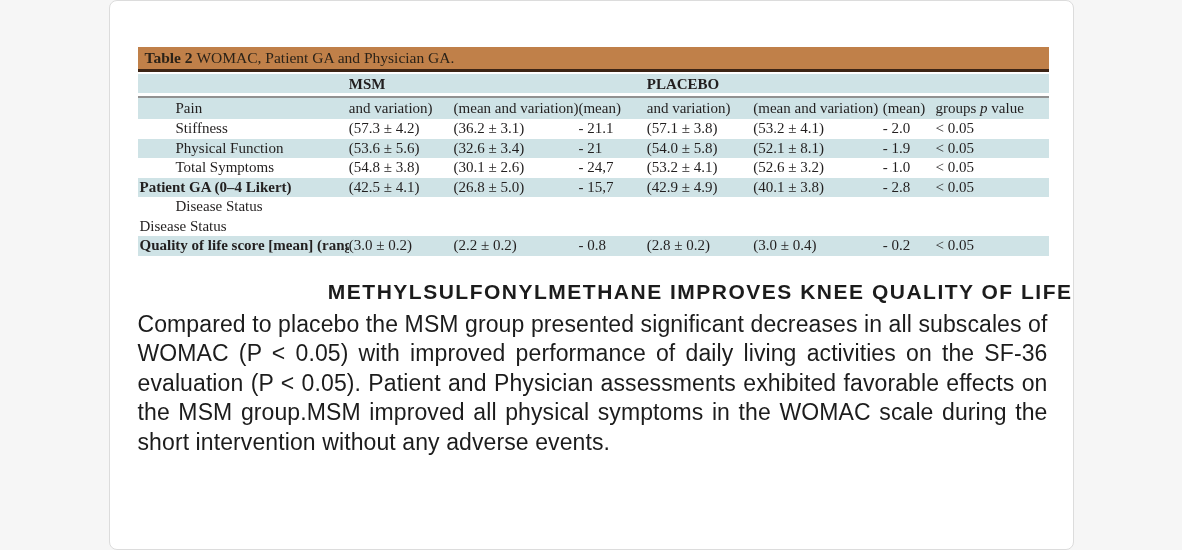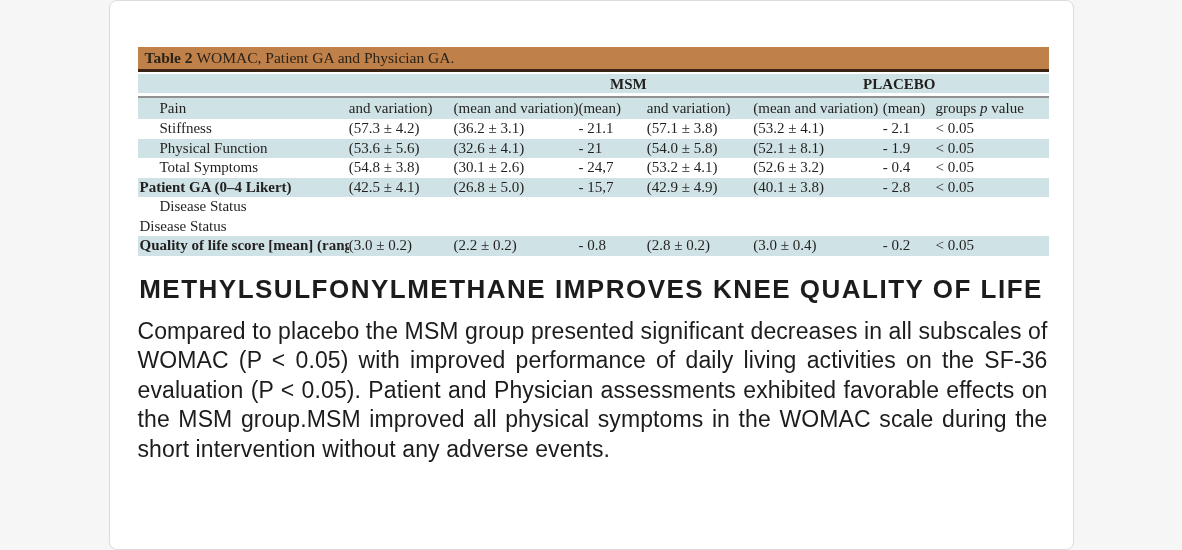--- a/index.html
+++ b/index.html
@@ -17,41 +17,41 @@
     font-size:15.5px;color:#2b2218;white-space:nowrap;
   }
   .title-bar .tt-bold{font-weight:bold;}
   .title-bar .tt-rest{margin-left:0.25em;}
   table.data-table{
     width:100%;border-collapse:collapse;table-layout:fixed;
     margin-top:2px;font-size:15px;
   }
   td{padding:0;overflow:hidden;white-space:nowrap;vertical-align:top;}
   thead td{
-    height:22px;line-height:20px;text-align:right;font-weight:bold;
+    height:22px;line-height:20px;text-align:left;font-weight:bold;
     background:linear-gradient(to bottom,#cfe3e6 0,#cfe3e6 calc(100% - 3px),#ffffff calc(100% - 3px));
     border-bottom:2px solid #919191;
   }
   .r-blue td{background:#cfe3e6;}
   .r-white td{background:#ffffff;}
   tbody td{line-height:19.5px;}
   tbody tr.hrow td{line-height:21px;}
   td.c-label{padding-left:2px;}
   td.bold{font-weight:bold;}
-  td.indent{padding-left:22px;}
+  td.indent{padding-left:38px;}
   .clipbox{height:13px;overflow:hidden;line-height:17px;}
   
   .headline{
-    margin-top:18px;text-align:center;
+    margin-top:24px;text-align:right;
     font-family:"Liberation Sans","DejaVu Sans",sans-serif;
-    font-weight:bold;font-size:26px;letter-spacing:1.5px;color:#1c1c1c;
+    font-weight:bold;font-size:21px;letter-spacing:1.5px;color:#1c1c1c;
     white-space:nowrap;
   }
   .body-text{
-    margin:12px 25px 0 28px;
+    margin:6px 25px 0 28px;
     font-family:"Liberation Sans","DejaVu Sans",sans-serif;
     font-size:23px;line-height:29.5px;letter-spacing:0.1px;
     text-align:justify;color:#1c1c1c;
   }
 </style>
 </head>
 <body>
 
 <div class="canvas">
 
@@ -90,41 +90,41 @@
             <td>(mean)</td>
             <td>groups <i>p</i> value</td>
           </tr>
           <tr class="r-white">
             <td class="c-label indent">Stiffness</td>
             <td>(57.3 ± 4.2)</td>
             <td>(36.2 ± 3.1)</td>
             <td>- 21.1</td>
             <td>(57.1 ± 3.8)</td>
             <td>(53.2 ± 4.1)</td>
-            <td>- 2.1</td>
+            <td>- 2.0</td>
             <td>&lt; 0.05</td>
           </tr>
           <tr class="r-blue">
             <td class="c-label indent">Physical Function</td>
             <td>(53.6 ± 5.6)</td>
-            <td>(32.6 ± 4.1)</td>
+            <td>(32.6 ± 3.4)</td>
             <td>- 21</td>
             <td>(54.0 ± 5.8)</td>
             <td>(52.1 ± 8.1)</td>
             <td>- 1.9</td>
             <td>&lt; 0.05</td>
           </tr>
           <tr class="r-white">
             <td class="c-label indent">Total Symptoms</td>
             <td>(54.8 ± 3.8)</td>
             <td>(30.1 ± 2.6)</td>
             <td>- 24,7</td>
             <td>(53.2 ± 4.1)</td>
             <td>(52.6 ± 3.2)</td>
-            <td>- 0.4</td>
+            <td>- 1.0</td>
             <td>&lt; 0.05</td>
           </tr>
           <tr class="r-blue">
             <td class="c-label bold">Patient GA (0–4 Likert)</td>
             <td>(42.5 ± 4.1)</td>
             <td>(26.8 ± 5.0)</td>
             <td>- 15,7</td>
             <td>(42.9 ± 4.9)</td>
             <td>(40.1 ± 3.8)</td>
             <td>- 2.8</td>

